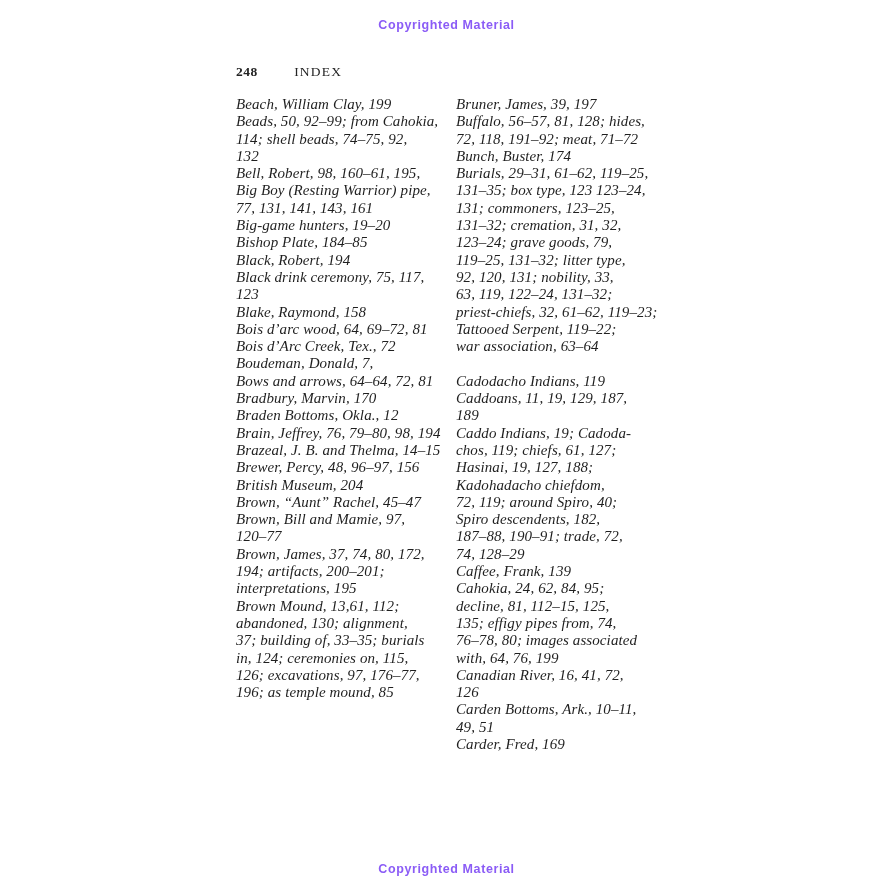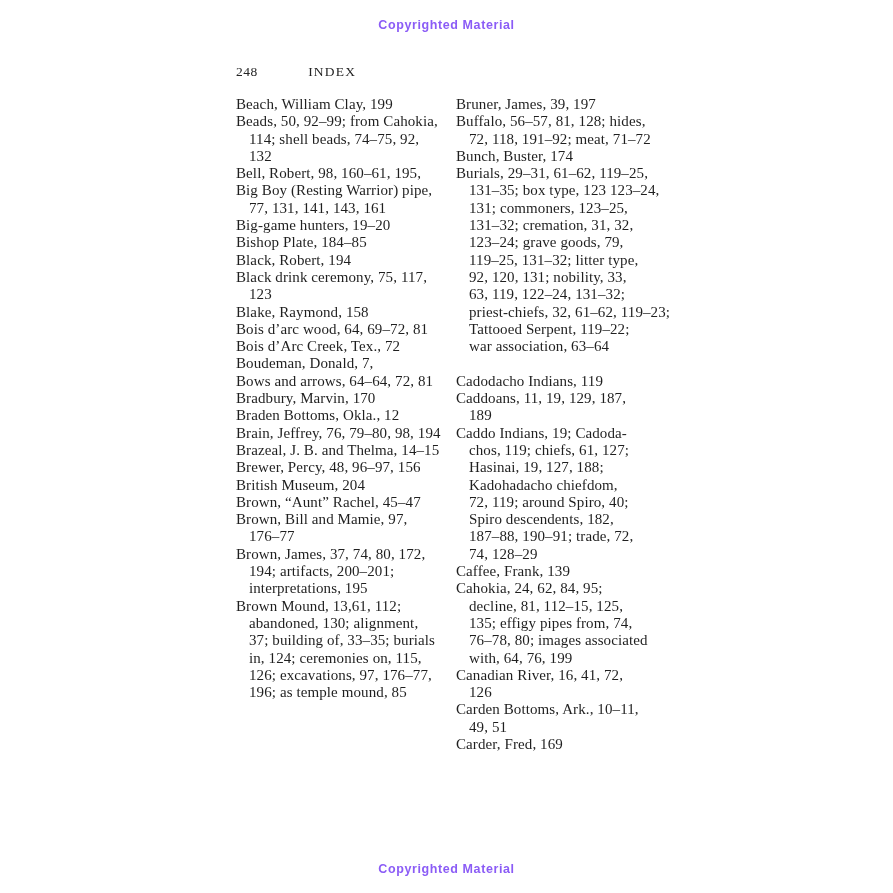--- a/index.html
+++ b/index.html
@@ -35,47 +35,49 @@
   .page-header {
     position: absolute;
     top: 64px;
     left: 236px;
     font-size: 13.5px;
     color: #242424;
   }
   .page-number {
     display: inline-block;
     letter-spacing: 0.5px;
+    font-weight: bold;
   }
   .header-title {
     display: inline-block;
-    margin-left: 47px;
+    margin-left: 33px;
     letter-spacing: 1.2px;
   }
 
   .index-columns {
     position: absolute;
     top: 96px;
     left: 236px;
     display: flex;
   }
   .index-column {
     width: 212px;
+    font-style: italic;
   }
   .index-column.right {
     margin-left: 8px;
   }
   .entry { margin: 0; }
   .line {
     font-size: 15px;
     line-height: 17.3px;
     white-space: nowrap;
     letter-spacing: 0.1px;
   }
-  .line.cont { margin-left: 13px; }
+  .line.cont { }
   .section-break { height: 17.3px; }
 </style>
 </head>
 <body>
 
 <div class="page">
 
   <div class="copyright-notice top">Copyrighted Material</div>
 
   <div class="page-header">
@@ -144,21 +146,21 @@
           <div class="line">Brewer, Percy, 48, 96–97, 156</div>
         </div>
         <div class="entry">
           <div class="line">British Museum, 204</div>
         </div>
         <div class="entry">
           <div class="line">Brown, “Aunt” Rachel, 45–47</div>
         </div>
         <div class="entry">
           <div class="line">Brown, Bill and Mamie, 97,</div>
-          <div class="line cont">176–77</div>
+          <div class="line cont">120–77</div>
         </div>
         <div class="entry">
           <div class="line">Brown, James, 37, 74, 80, 172,</div>
           <div class="line cont">194; artifacts, 200–201;</div>
           <div class="line cont">interpretations, 195</div>
         </div>
         <div class="entry">
           <div class="line">Brown Mound, 13,61, 112;</div>
           <div class="line cont">abandoned, 130; alignment,</div>
           <div class="line cont">37; building of, 33–35; burials</div>

